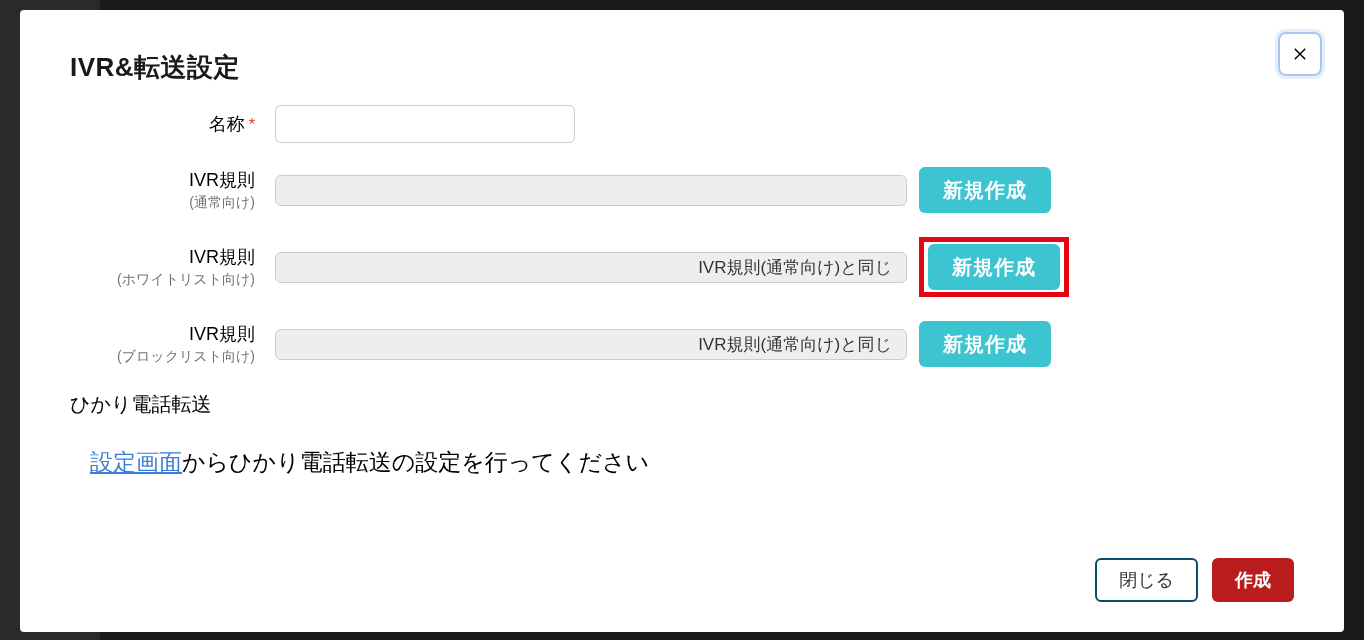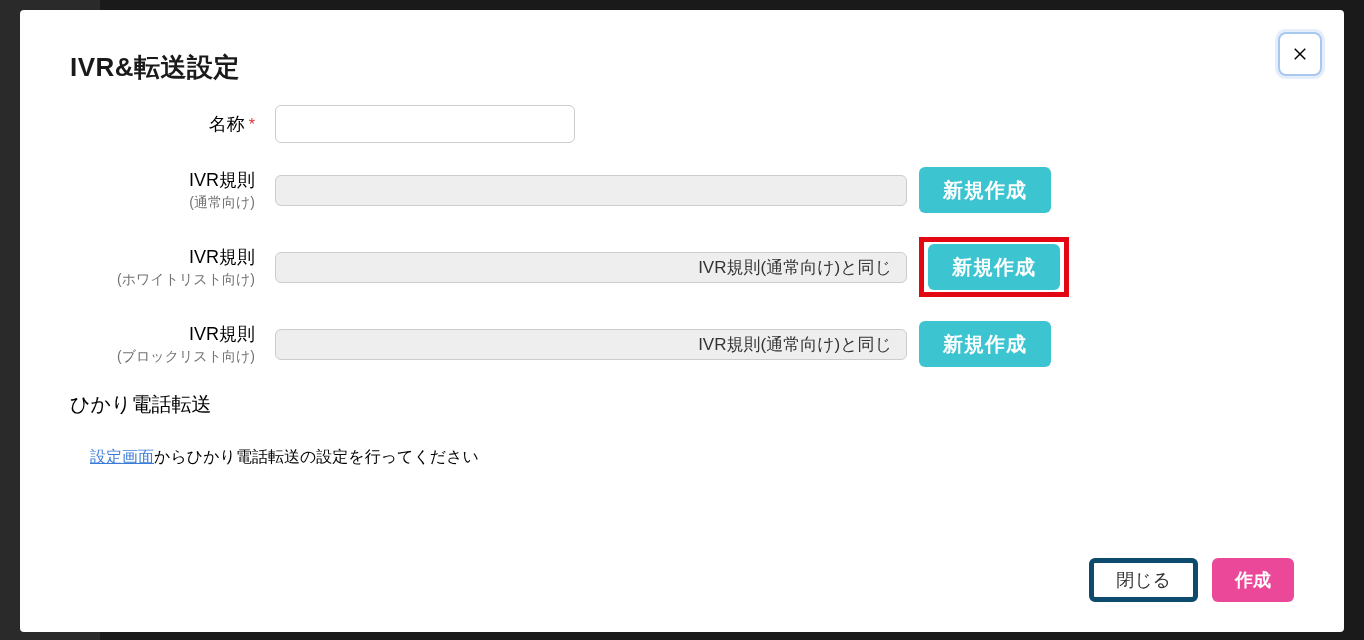--- a/index.html
+++ b/index.html
@@ -158,21 +158,21 @@
     }
     .hikari-section {
       margin-top: 8px;
     }
     .hikari-title {
       font-size: 20px;
       color: #000;
       margin-bottom: 18px;
     }
     .hikari-desc {
-      font-size: 16px;
+      font-size: 23px;
       color: #000;
       padding-left: 20px;
       margin-top: 29px;
     }
     .hikari-link {
       color: #3a7dd8;
       text-decoration: underline;
       cursor: pointer;
     }
     .modal-footer {
@@ -185,24 +185,24 @@
       height: 44px;
       padding: 0 22px;
       font-size: 18px;
       border-radius: 6px;
       cursor: pointer;
       border: 1px solid transparent;
     }
     .footer-btn.secondary {
       background: #ffffff;
       color: #333;
-      border: 5px solid #0c4a6e;
+      border: 2px solid #0c4a6e;
     }
     .footer-btn.primary {
-      background: #ec4899;
+      background: #b91c1c;
       color: #ffffff;
       font-weight: 700;
     }
   </style>
 </head>
 <body>
 
 <div class="bg-strip"></div>
 
 <div class="modal">

